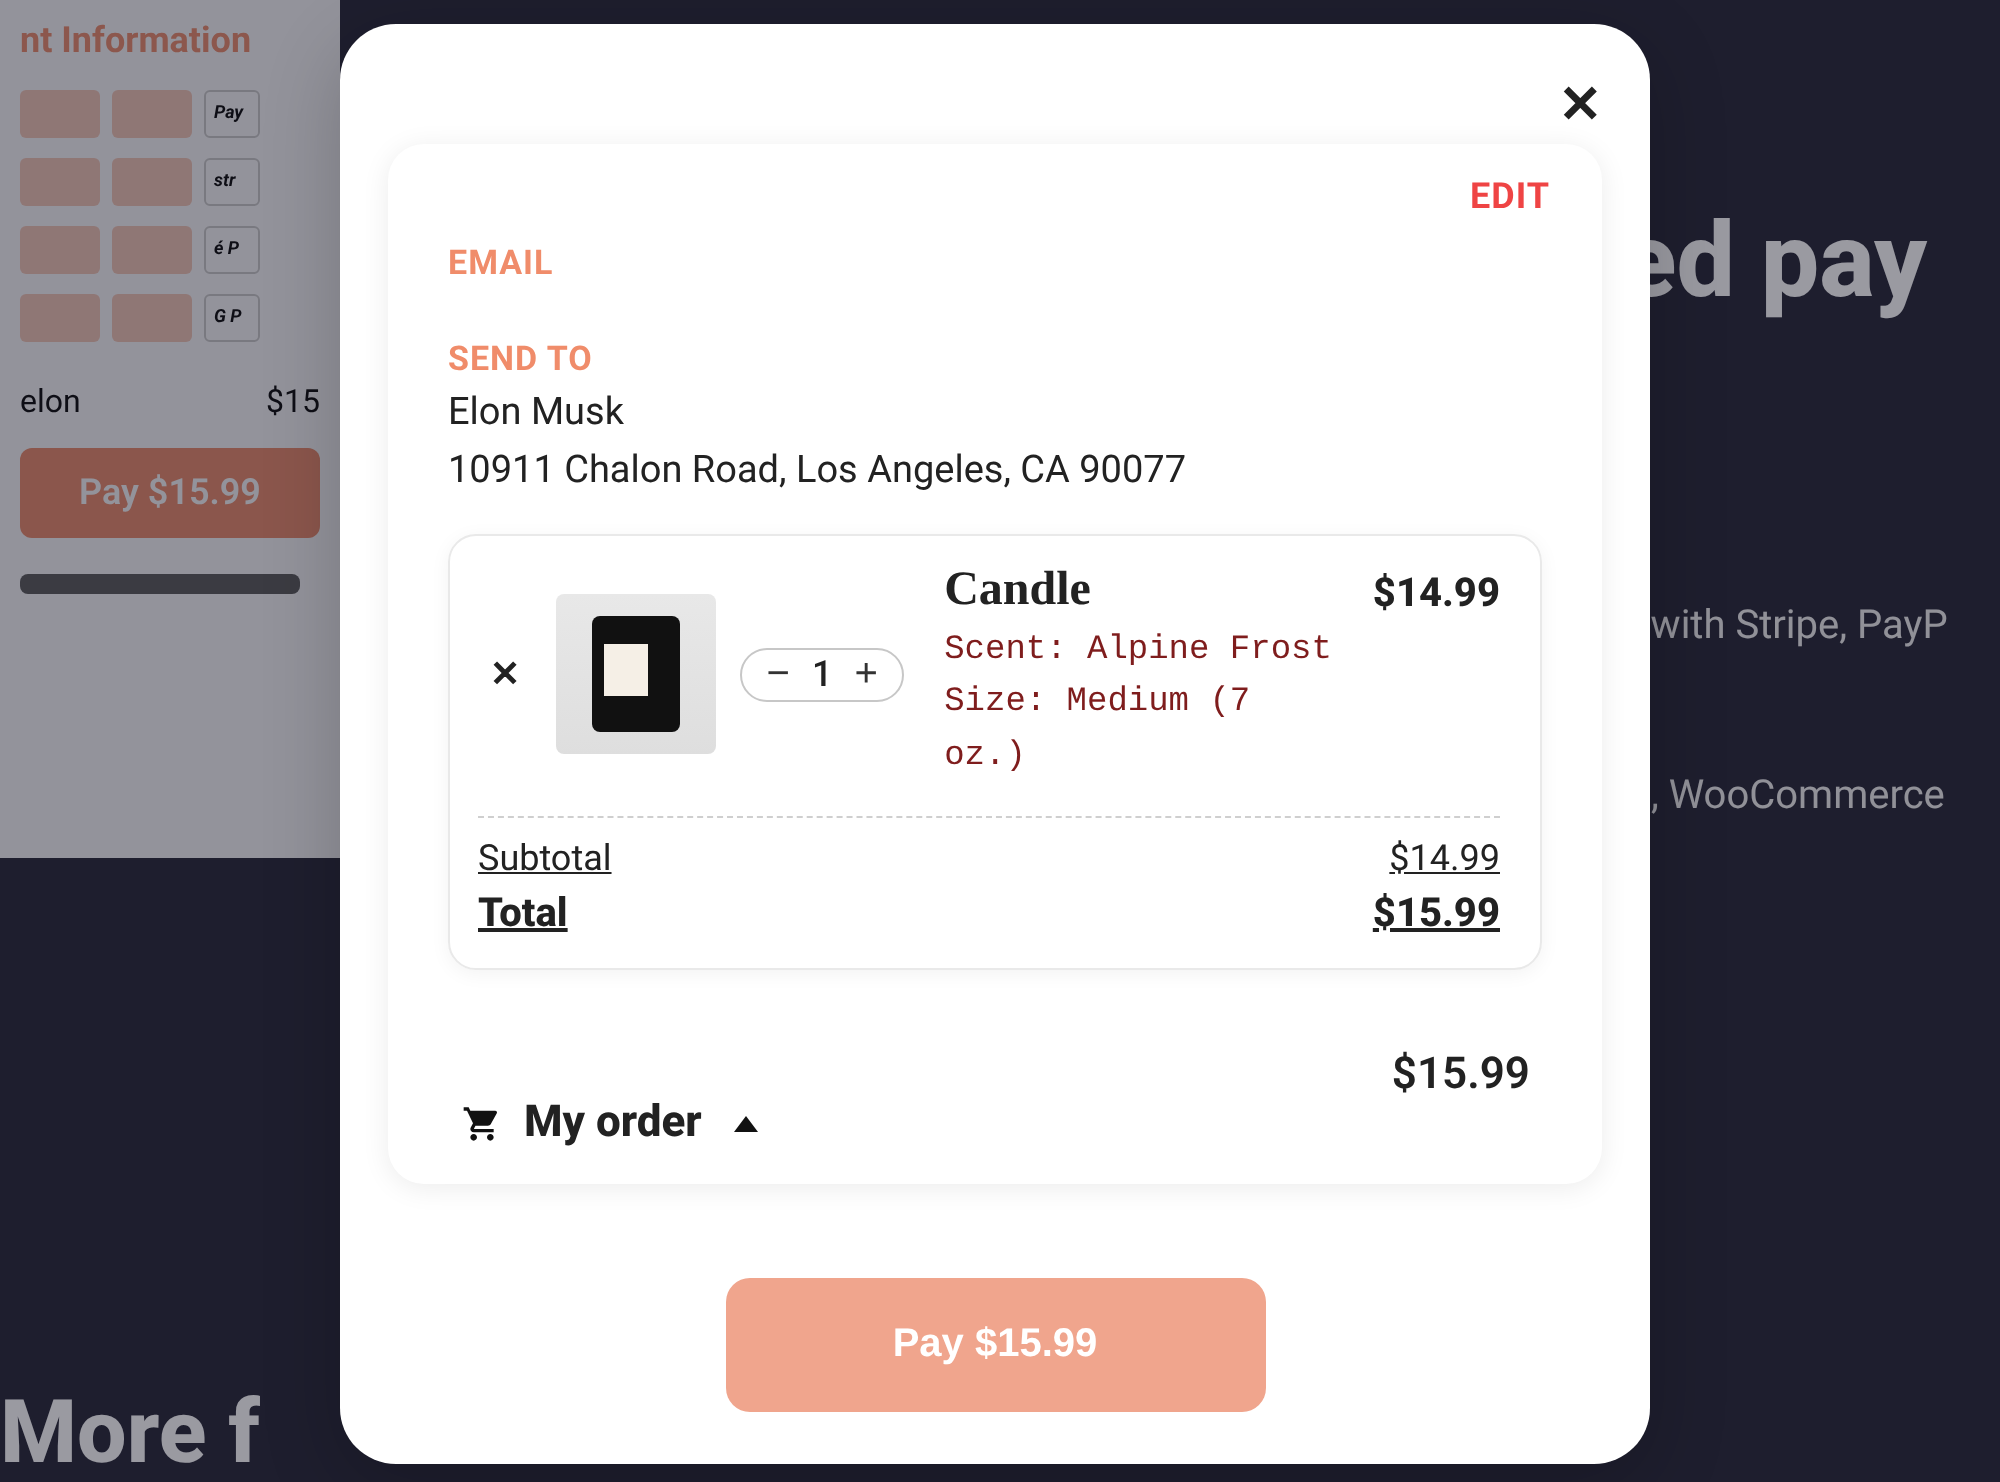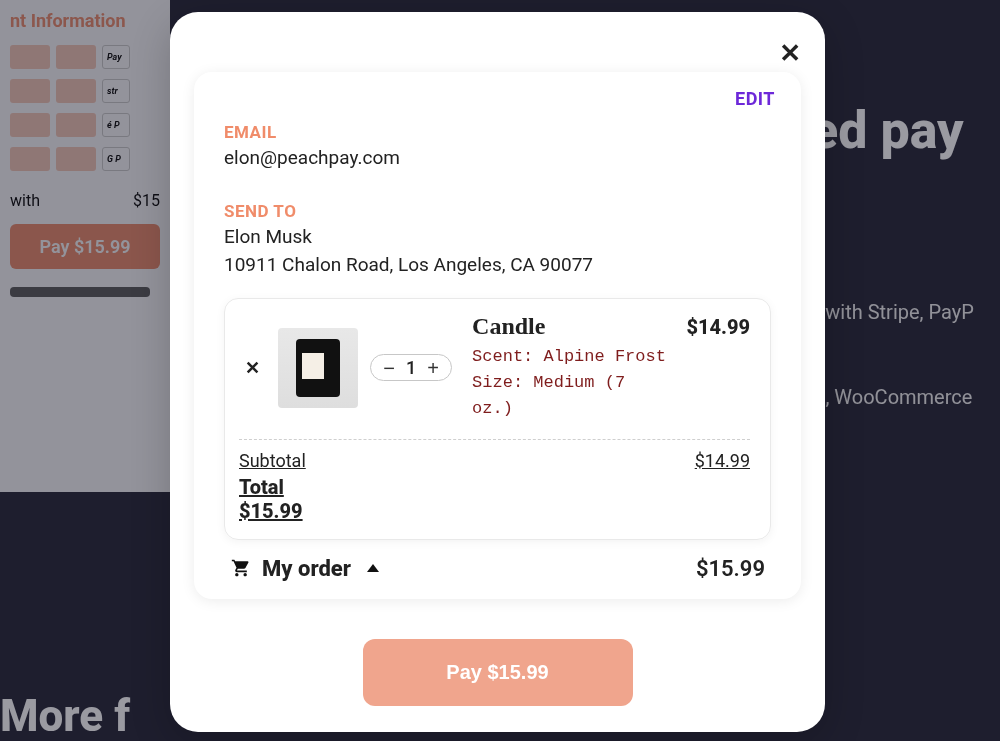--- a/index.html
+++ b/index.html
@@ -15,21 +15,21 @@
     position: absolute;
     inset: 0;
     background: #1e1e2e;
     color: #fff;
   }
   .bg-panel {
     position: absolute;
     top: 0;
     left: 0;
     width: 170px;
-    height: 492px;
+    height: 429px;
     background: #fff;
     color: #000;
     padding: 10px 10px;
     opacity: 0.95;
   }
   .bg-panel h4 { color: #f08c6a; font-size: 18px; margin-bottom: 14px; }
   .bg-chip-row { display: flex; gap: 6px; margin-bottom: 10px; align-items: center; }
   .bg-chip-peach { width: 40px; height: 24px; background: #f8c9b8; border-radius: 3px; }
   .bg-chip-white { width: 28px; height: 24px; background: #fff; border: 1px solid #ccc; border-radius: 3px; display: flex; align-items: center; justify-content: flex-start; padding-left: 4px; font-size: 9px; font-style: italic; font-weight: bold; }
   .bg-order-line { display: flex; justify-content: space-between; font-size: 16px; margin-top: 20px; }
@@ -102,21 +102,21 @@
     right: 24px;
     background: #fff;
     border-radius: 18px;
     box-shadow: 0 2px 14px rgba(0,0,0,0.08);
     padding: 22px 30px 12px 30px;
   }
   .edit-link {
     position: absolute;
     top: 16px;
     right: 26px;
-    color: #6d28d9;
+    color: #ef4444;
     font-weight: 700;
     font-size: 18px;
     letter-spacing: 0.5px;
     cursor: pointer;
   }
   .title {
     font-size: 30px;
     font-weight: 800;
     margin-top: 18px;
     margin-bottom: 20px;
@@ -225,34 +225,35 @@
     border-top: 1px dashed #cfcfcf;
     margin: 4px 0 8px 0;
   }
   .sum-row {
     display: flex;
     justify-content: space-between;
     font-size: 18px;
     padding: 2px 0;
     text-decoration: underline;
   }
-  .sum-total { font-weight: 800; font-size: 20px; flex-direction: column; }
+  .sum-total { font-weight: 800; font-size: 20px; }
   .order-toggle {
     display: flex;
     justify-content: space-between;
     align-items: center;
     padding: 16px 6px 6px 6px;
     cursor: pointer;
   }
   .order-toggle-left {
     display: flex;
     align-items: center;
     gap: 10px;
     font-size: 22px;
     font-weight: 800;
+    margin-top: 48px;
   }
   .order-toggle-right {
     font-size: 22px;
     font-weight: 600;
   }
   .caret-up {
     display: inline-block;
     width: 0; height: 0;
     border-left: 6px solid transparent;
     border-right: 6px solid transparent;
@@ -297,42 +298,41 @@
         <div class="bg-chip-peach"></div>
         <div class="bg-chip-peach"></div>
         <div class="bg-chip-white">é P</div>
       </div>
     <div class="bg-chip-row">
         <div class="bg-chip-peach"></div>
         <div class="bg-chip-peach"></div>
         <div class="bg-chip-white">G P</div>
       </div>
     <div class="bg-order-line">
-        <span>with</span>
+        <span>elon</span>
         <span>$15</span>
       </div>
     <div class="bg-pay-btn">Pay $15.99</div>
     <div class="bg-bar"></div>
   </div>
   <div class="bg-hero">ed pay</div>
   <div class="bg-sub1">s with Stripe, PayP</div>
   <div class="bg-sub2">le, WooCommerce</div>
   <div class="bg-footer">More f</div>
 </div>
 
 <div class="overlay"></div>
 
 <div class="modal">
   <div class="close-x">✕</div>
 
   <div class="inner">
     <div class="edit-link">EDIT</div>
 
     <div class="label">EMAIL</div>
-    <div class="value">elon@peachpay.com</div>
 
     <div class="label">SEND TO</div>
     <div class="value">
       <div>Elon Musk</div>
       <div>10911 Chalon Road, Los Angeles, CA 90077</div>
     </div>
 
     <div class="order-card">
       <div class="item-row">
         <div class="remove-x">✕</div>

